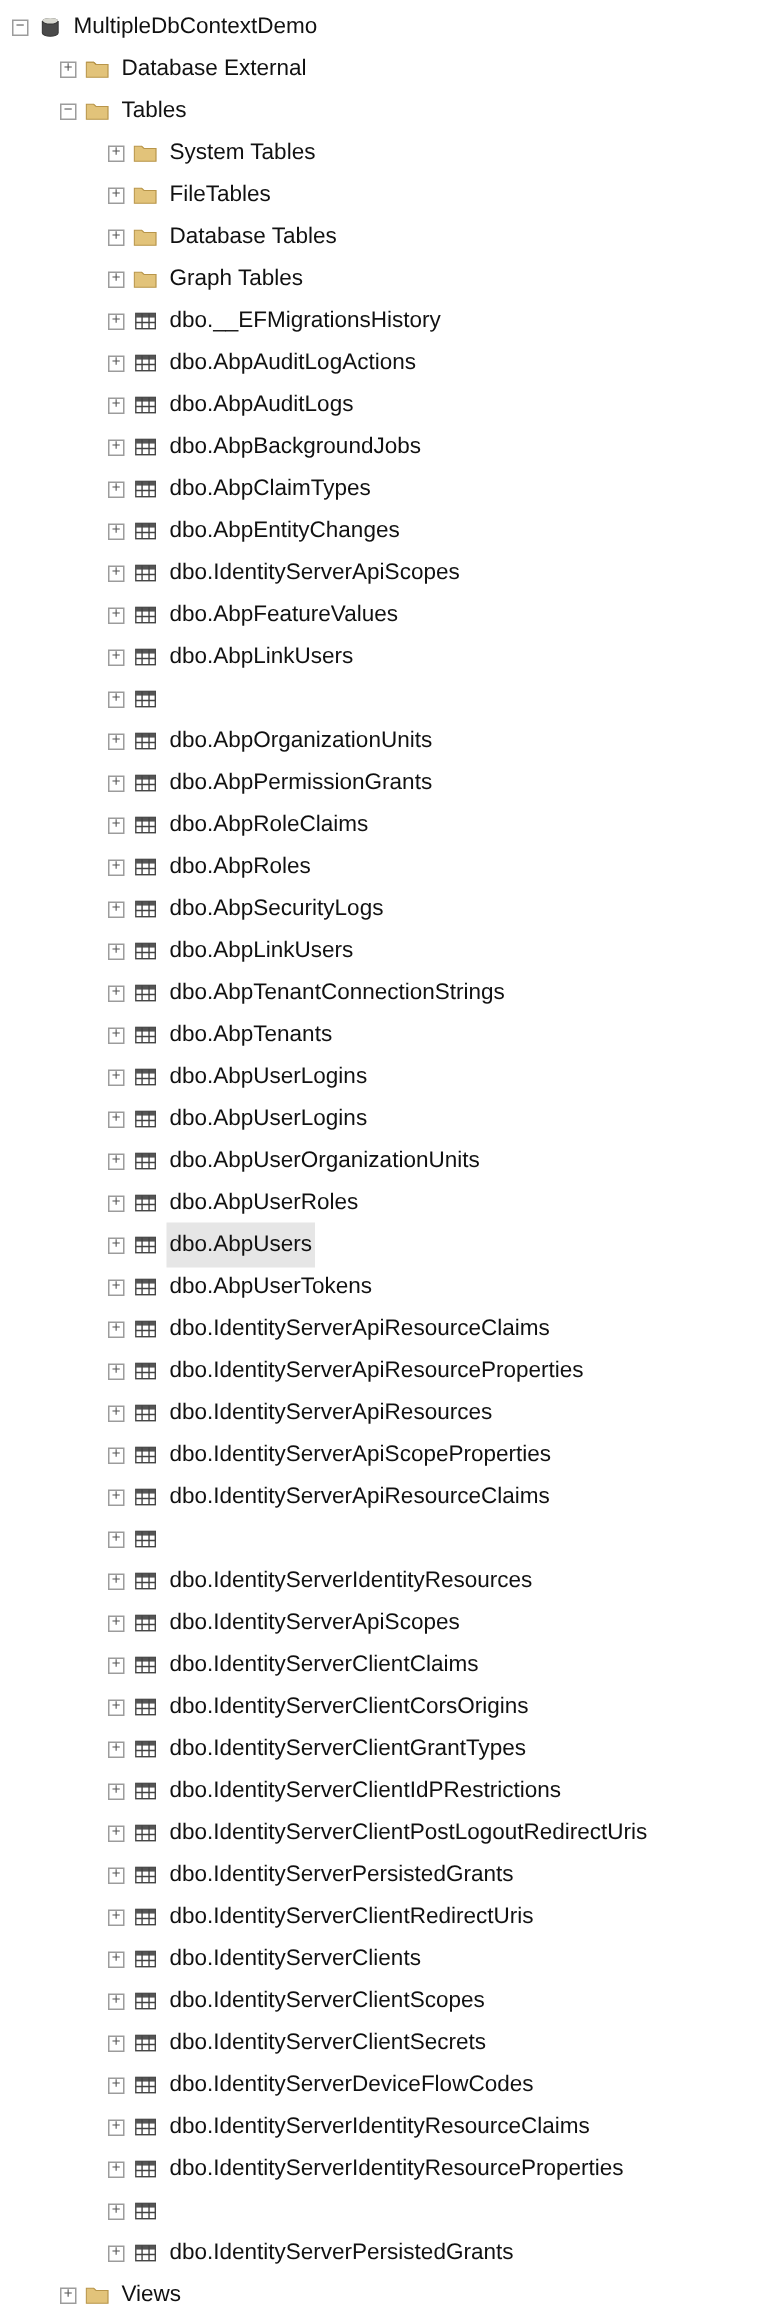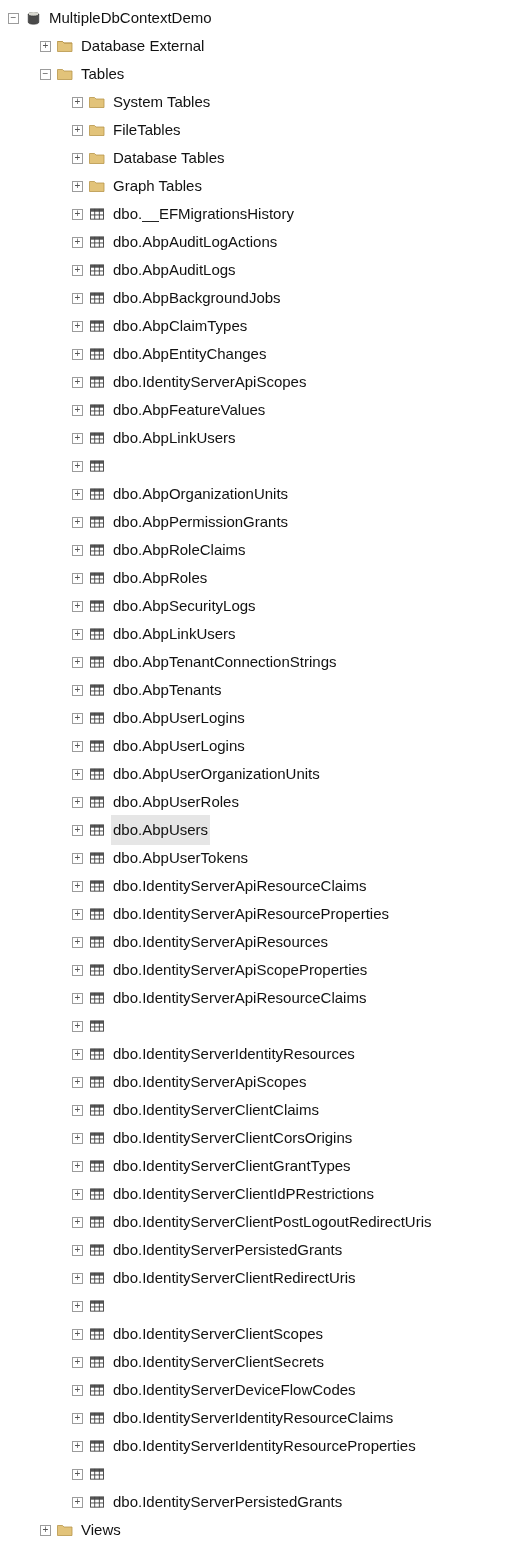--- a/index.html
+++ b/index.html
@@ -636,20 +636,21 @@
         <span class="toggle">+</span>
         <span class="icon">
           <svg viewBox="0 0 16 14" width="15" height="13">
             <rect x="0.5" y="1" width="14" height="11" fill="#fff" stroke="#444" stroke-width="1"></rect>
             <rect x="0.5" y="1" width="14" height="3" fill="#555"></rect>
             <line x1="0.5" y1="7.5" x2="14.5" y2="7.5" stroke="#444" stroke-width="1"></line>
             <line x1="5" y1="1" x2="5" y2="12" stroke="#444" stroke-width="1"></line>
             <line x1="10" y1="1" x2="10" y2="12" stroke="#444" stroke-width="1"></line>
           </svg>
         </span>
+        <span class="label">dbo.IdentityServerClients</span>
       </div>
       <div class="row" style="padding-left: 72px;">
         <span class="toggle">+</span>
         <span class="icon">
           <svg viewBox="0 0 16 14" width="15" height="13">
             <rect x="0.5" y="1" width="14" height="11" fill="#fff" stroke="#444" stroke-width="1"></rect>
             <rect x="0.5" y="1" width="14" height="3" fill="#555"></rect>
             <line x1="0.5" y1="7.5" x2="14.5" y2="7.5" stroke="#444" stroke-width="1"></line>
             <line x1="5" y1="1" x2="5" y2="12" stroke="#444" stroke-width="1"></line>
             <line x1="10" y1="1" x2="10" y2="12" stroke="#444" stroke-width="1"></line>

